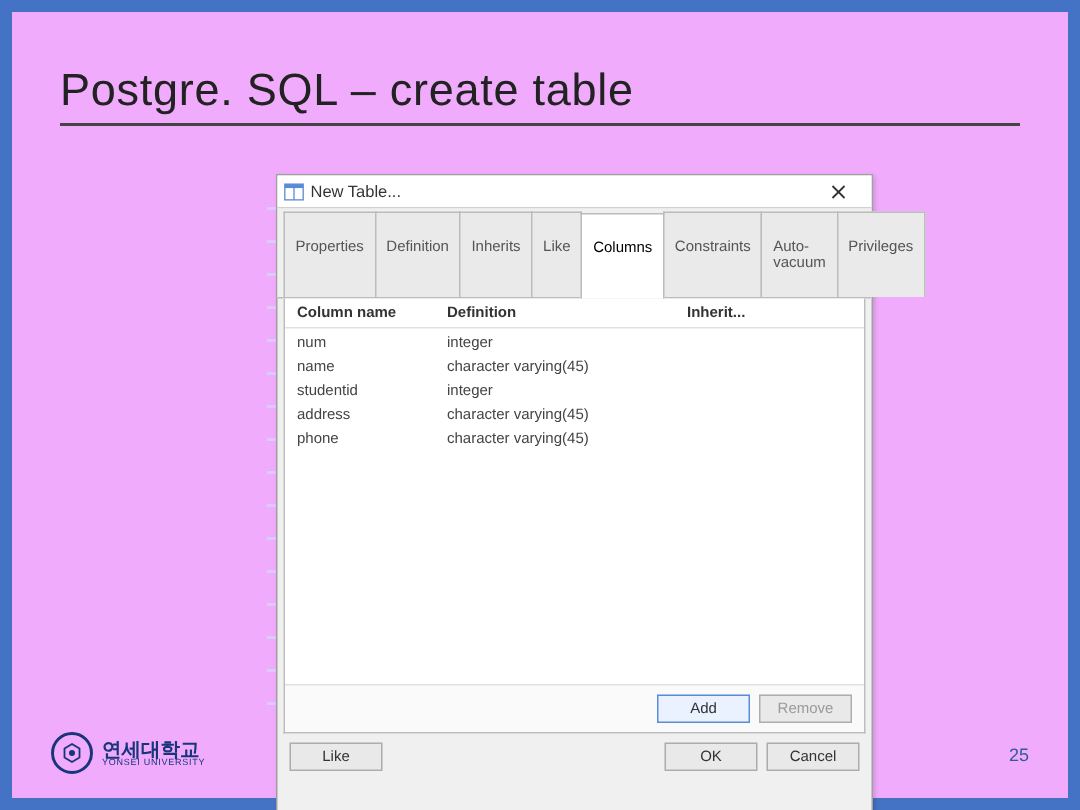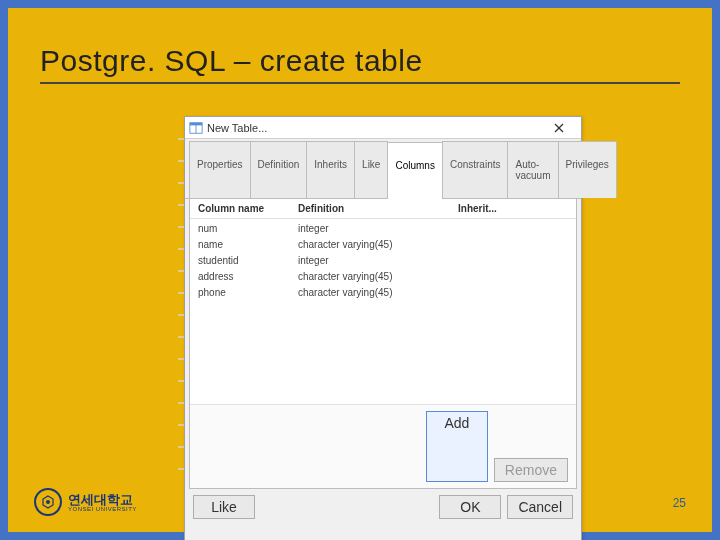--- a/index.html
+++ b/index.html
@@ -1,20 +1,20 @@
 <!DOCTYPE html>
 <html><head>
 <meta charset="utf-8">
 <style>
   * { box-sizing: border-box; margin: 0; padding: 0; }
   html, body { width: 720px; height: 540px; font-family: "Segoe UI", Tahoma, sans-serif; }
   .slide {
     width: 720px; height: 540px;
     border: 8px solid #4472c4;
-    background: #eab308;
+    background: #f0abfc;
     position: relative;
   }
   .title-area {
     position: absolute;
     left: 32px; top: 36px; right: 32px;
   }
   .slide-title {
     font-size: 30px;
     font-weight: 400;
     color: #222;
@@ -122,29 +122,29 @@
   }
   .panel-buttons {
     display:flex; justify-content:flex-end; gap:6px;
     padding:6px 8px;
     border-top:1px solid #e0e0e0;
     background:#fafafa;
   }
   .btn {
     min-width:62px;
     padding:3px 10px;
-    font-size:14px;
+    font-size:10px;
     background:#e9e9e9;
     border:1px solid #adadad;
     cursor:pointer;
     text-align:center;
     color:#333;
   }
   .btn.primary { border:1px solid #5a8bd6; background:#eaf2ff; }
-  .btn.disabled { color:#9a9a9a; cursor:default;margin-top:47px; }
+  .btn.disabled { color:#9a9a9a; cursor:default; }
   .dialog-buttons {
     display:flex;
     padding:6px 8px 6px 8px;
     gap:6px;
     align-items:center;
   }
   .dialog-buttons .spacer { flex:1; }
 
   
   .bg-stripe {

